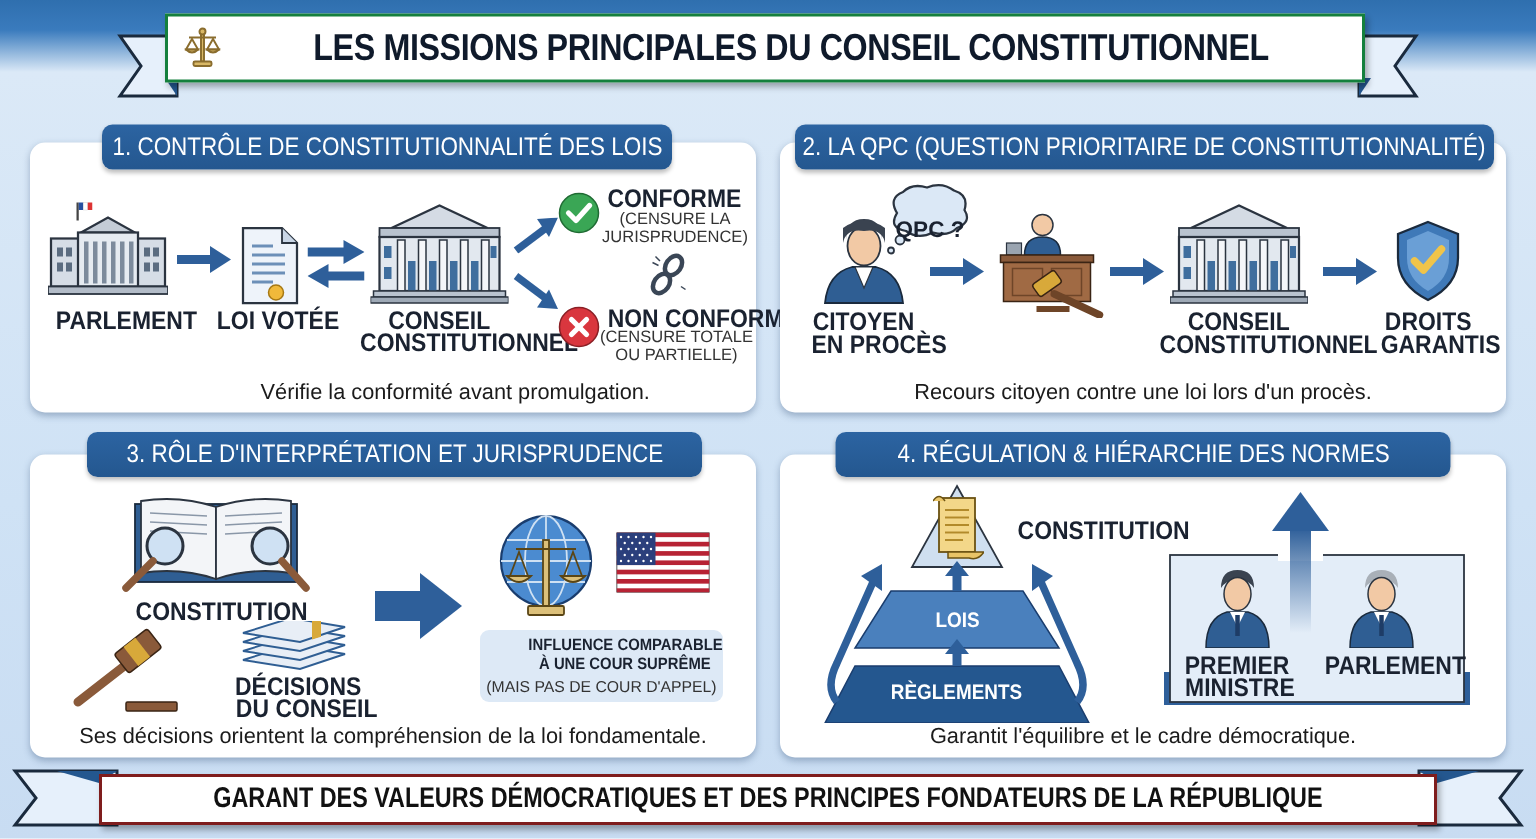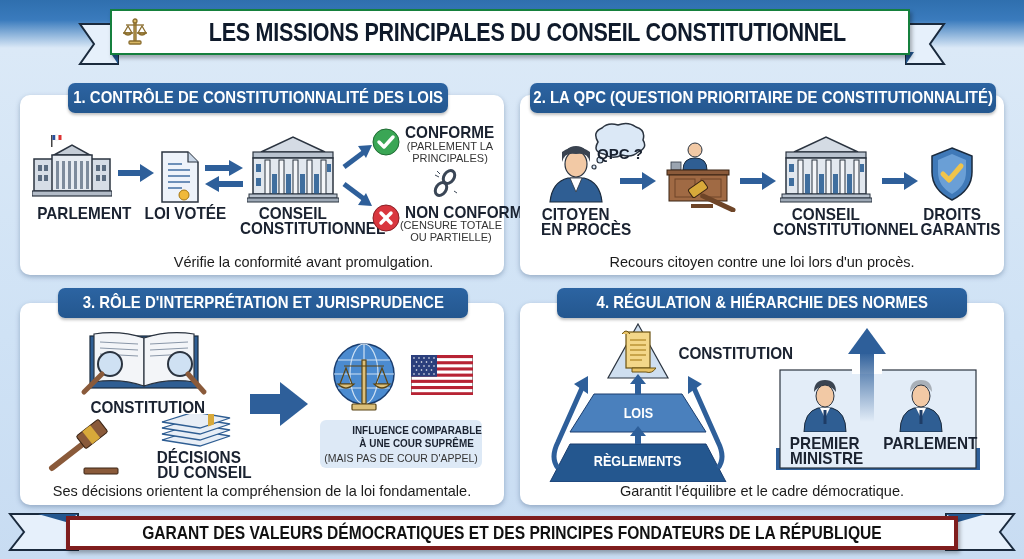--- a/index.html
+++ b/index.html
@@ -21,41 +21,41 @@
   .ribbon-tail { position: absolute; z-index: 1; }
 
   
   .panel {
     position: absolute; background: #fff; border-radius: 10px;
     box-shadow: 0 2px 5px rgba(40,70,110,0.35);
   }
   .panel-tab {
     position: absolute; height: 30px; background: linear-gradient(#2c64a2, #24578f);
     color: #fff; border-radius: 7px; display: flex; align-items: center; justify-content: center;
-    font-weight: 700; font-size: 17px; z-index: 2; box-shadow: 0 2px 3px rgba(0,0,0,0.25);
+    font-weight: 400; font-size: 17px; z-index: 2; box-shadow: 0 2px 3px rgba(0,0,0,0.25);
     white-space: nowrap;
   }
   .panel-tab span { display: inline-block; transform: scaleX(0.88); }
   .caption {
     position: absolute; font-size: 14.5px; color: #1b1b1b; white-space: nowrap; text-align: center;
   }
   .lbl {
     position: absolute; font-weight: 700; font-size: 17px; color: #1a2230; text-align: center;
     line-height: 15px; white-space: nowrap;
   }
   .lbl span { display: inline-block; transform: scaleX(0.9); }
   .small {
     position: absolute; font-size: 11px; color: #333; text-align: center; line-height: 12px; white-space: nowrap;
   }
   .icon { position: absolute; }
 
   
   .bottom-banner {
     position: absolute; left: 66px; top: 516px; width: 892px; height: 34px; background: #fff;
-    border: 4px solid #7f1d1d; box-shadow: 2px 3px 4px rgba(0,0,0,0.3); display: flex; align-items: center; justify-content: center; z-index: 3;
+    border: 2px solid #7f1d1d; box-shadow: 2px 3px 4px rgba(0,0,0,0.3); display: flex; align-items: center; justify-content: center; z-index: 3;
   }
   .bottom-banner span { font-size: 19px; font-weight: 700; color: #111; transform: scaleX(0.82); white-space: nowrap; display: inline-block; }
 
   .influence-box {
     position: absolute; left: 320px; top: 420px; width: 162px; height: 48px; background: #dde9f6; border-radius: 6px;
   }
 </style>
 </head>
 <body>
 
@@ -186,21 +186,21 @@
   </svg>
 <svg class="icon" style="left:372px;top:204px" width="28" height="28" viewBox="0 0 28 28">
     <circle cx="14" cy="14" r="13" fill="#d9363e" stroke="#8a1f25" stroke-width="1"></circle>
     <g stroke="#fff" stroke-width="3.5" stroke-linecap="round">
       <line x1="9" y1="9" x2="19" y2="19"></line>
       <line x1="19" y1="9" x2="9" y2="19"></line>
     </g>
   </svg>
 
 <div class="lbl" style="left:400px;top:125px;width:100px"><span>CONFORME</span></div>
-<div class="small" style="left:400px;top:140px;width:100px"><span>(PARLEMENT LA</span><br><span>PRINCIPALES)</span></div>
+<div class="small" style="left:400px;top:140px;width:100px"><span>(CENSURE LA</span><br><span>JURISPRUDENCE)</span></div>
 
 <svg class="icon" style="left:432px;top:168px" width="26" height="30" viewBox="0 0 26 30">
   <g fill="none" stroke="#3a4656" stroke-width="3">
       <ellipse cx="17" cy="9" rx="5" ry="7" transform="rotate(35 17 9)"></ellipse>
       <ellipse cx="9" cy="21" rx="5" ry="7" transform="rotate(35 9 21)"></ellipse>
     </g>
   <g stroke="#3a4656" stroke-width="1">
       <line x1="3" y1="7" x2="7" y2="9"></line>
       <line x1="5" y1="3" x2="8" y2="6"></line>
       <line x1="22" y1="23" x2="25" y2="25"></line>

